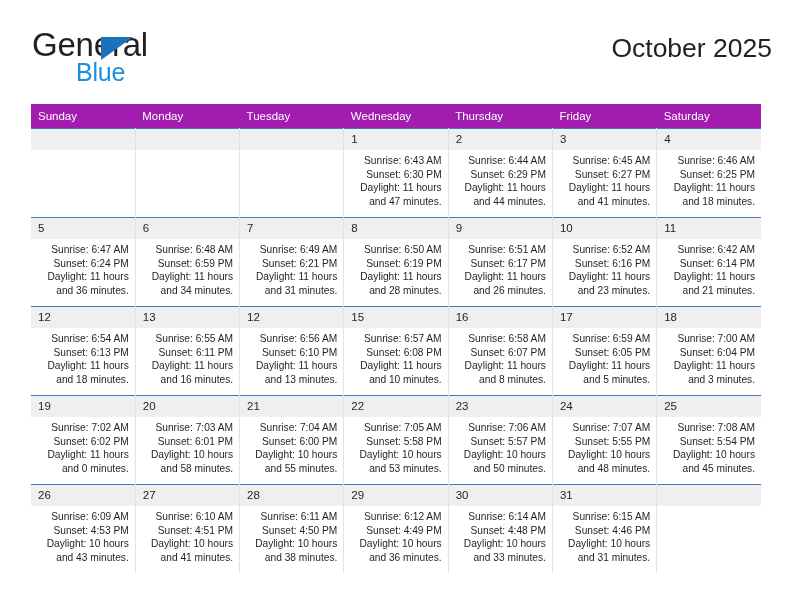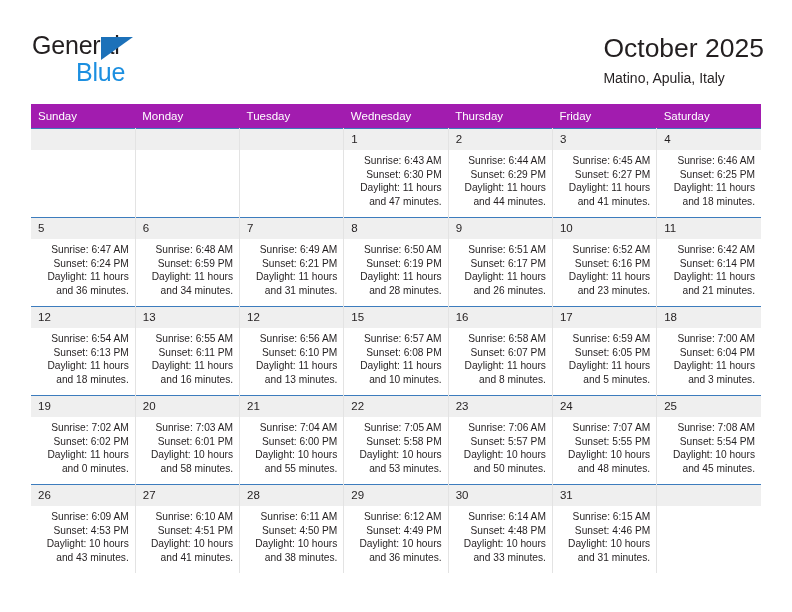--- a/index.html
+++ b/index.html
@@ -33,21 +33,21 @@
     position: absolute;
     left: 32px;
     top: 31px;
     width: 180px;
     height: 56px;
   }
   .logo-general {
     position: absolute;
     left: 0;
     top: 0;
-    font-size: 25px;
+    font-size: 33px;
     letter-spacing: -0.2px;
     color: #231f20;
     line-height: 28px;
     font-family: "Liberation Sans", sans-serif;
   }
   .logo-tri {
     position: absolute;
     left: 69px;
     top: 6px;
     width: 0;
@@ -60,22 +60,23 @@
     left: 44px;
     top: 27px;
     font-size: 25px;
     letter-spacing: -0.2px;
     color: #1c8fe0;
     line-height: 28px;
   }
 
   .title-block {
     position: absolute;
-    right: 28px;
+    right: 20px;
     top: 32px;
+    text-align: right;
   }
   .cal-title {
     font-size: 26.5px;
     font-weight: normal;
     color: #231f20;
     line-height: 32px;
     white-space: nowrap;
   }
   .cal-subtitle {
     font-size: 14px;
@@ -145,21 +146,20 @@
 
   <div class="header">
     <div class="logo">
       <span class="logo-general">General</span>
       <span class="logo-tri"></span>
       <span class="logo-blue">Blue</span>
     </div>
 
     <div class="title-block">
       <div class="cal-title">October 2025</div>
-      <div class="cal-subtitle">Matino, Apulia, Italy</div>
     </div>
   </div>
 
   <table class="calendar">
     <thead>
       <tr>
         <th>Sunday</th>
         <th>Monday</th>
         <th>Tuesday</th>
         <th>Wednesday</th>

